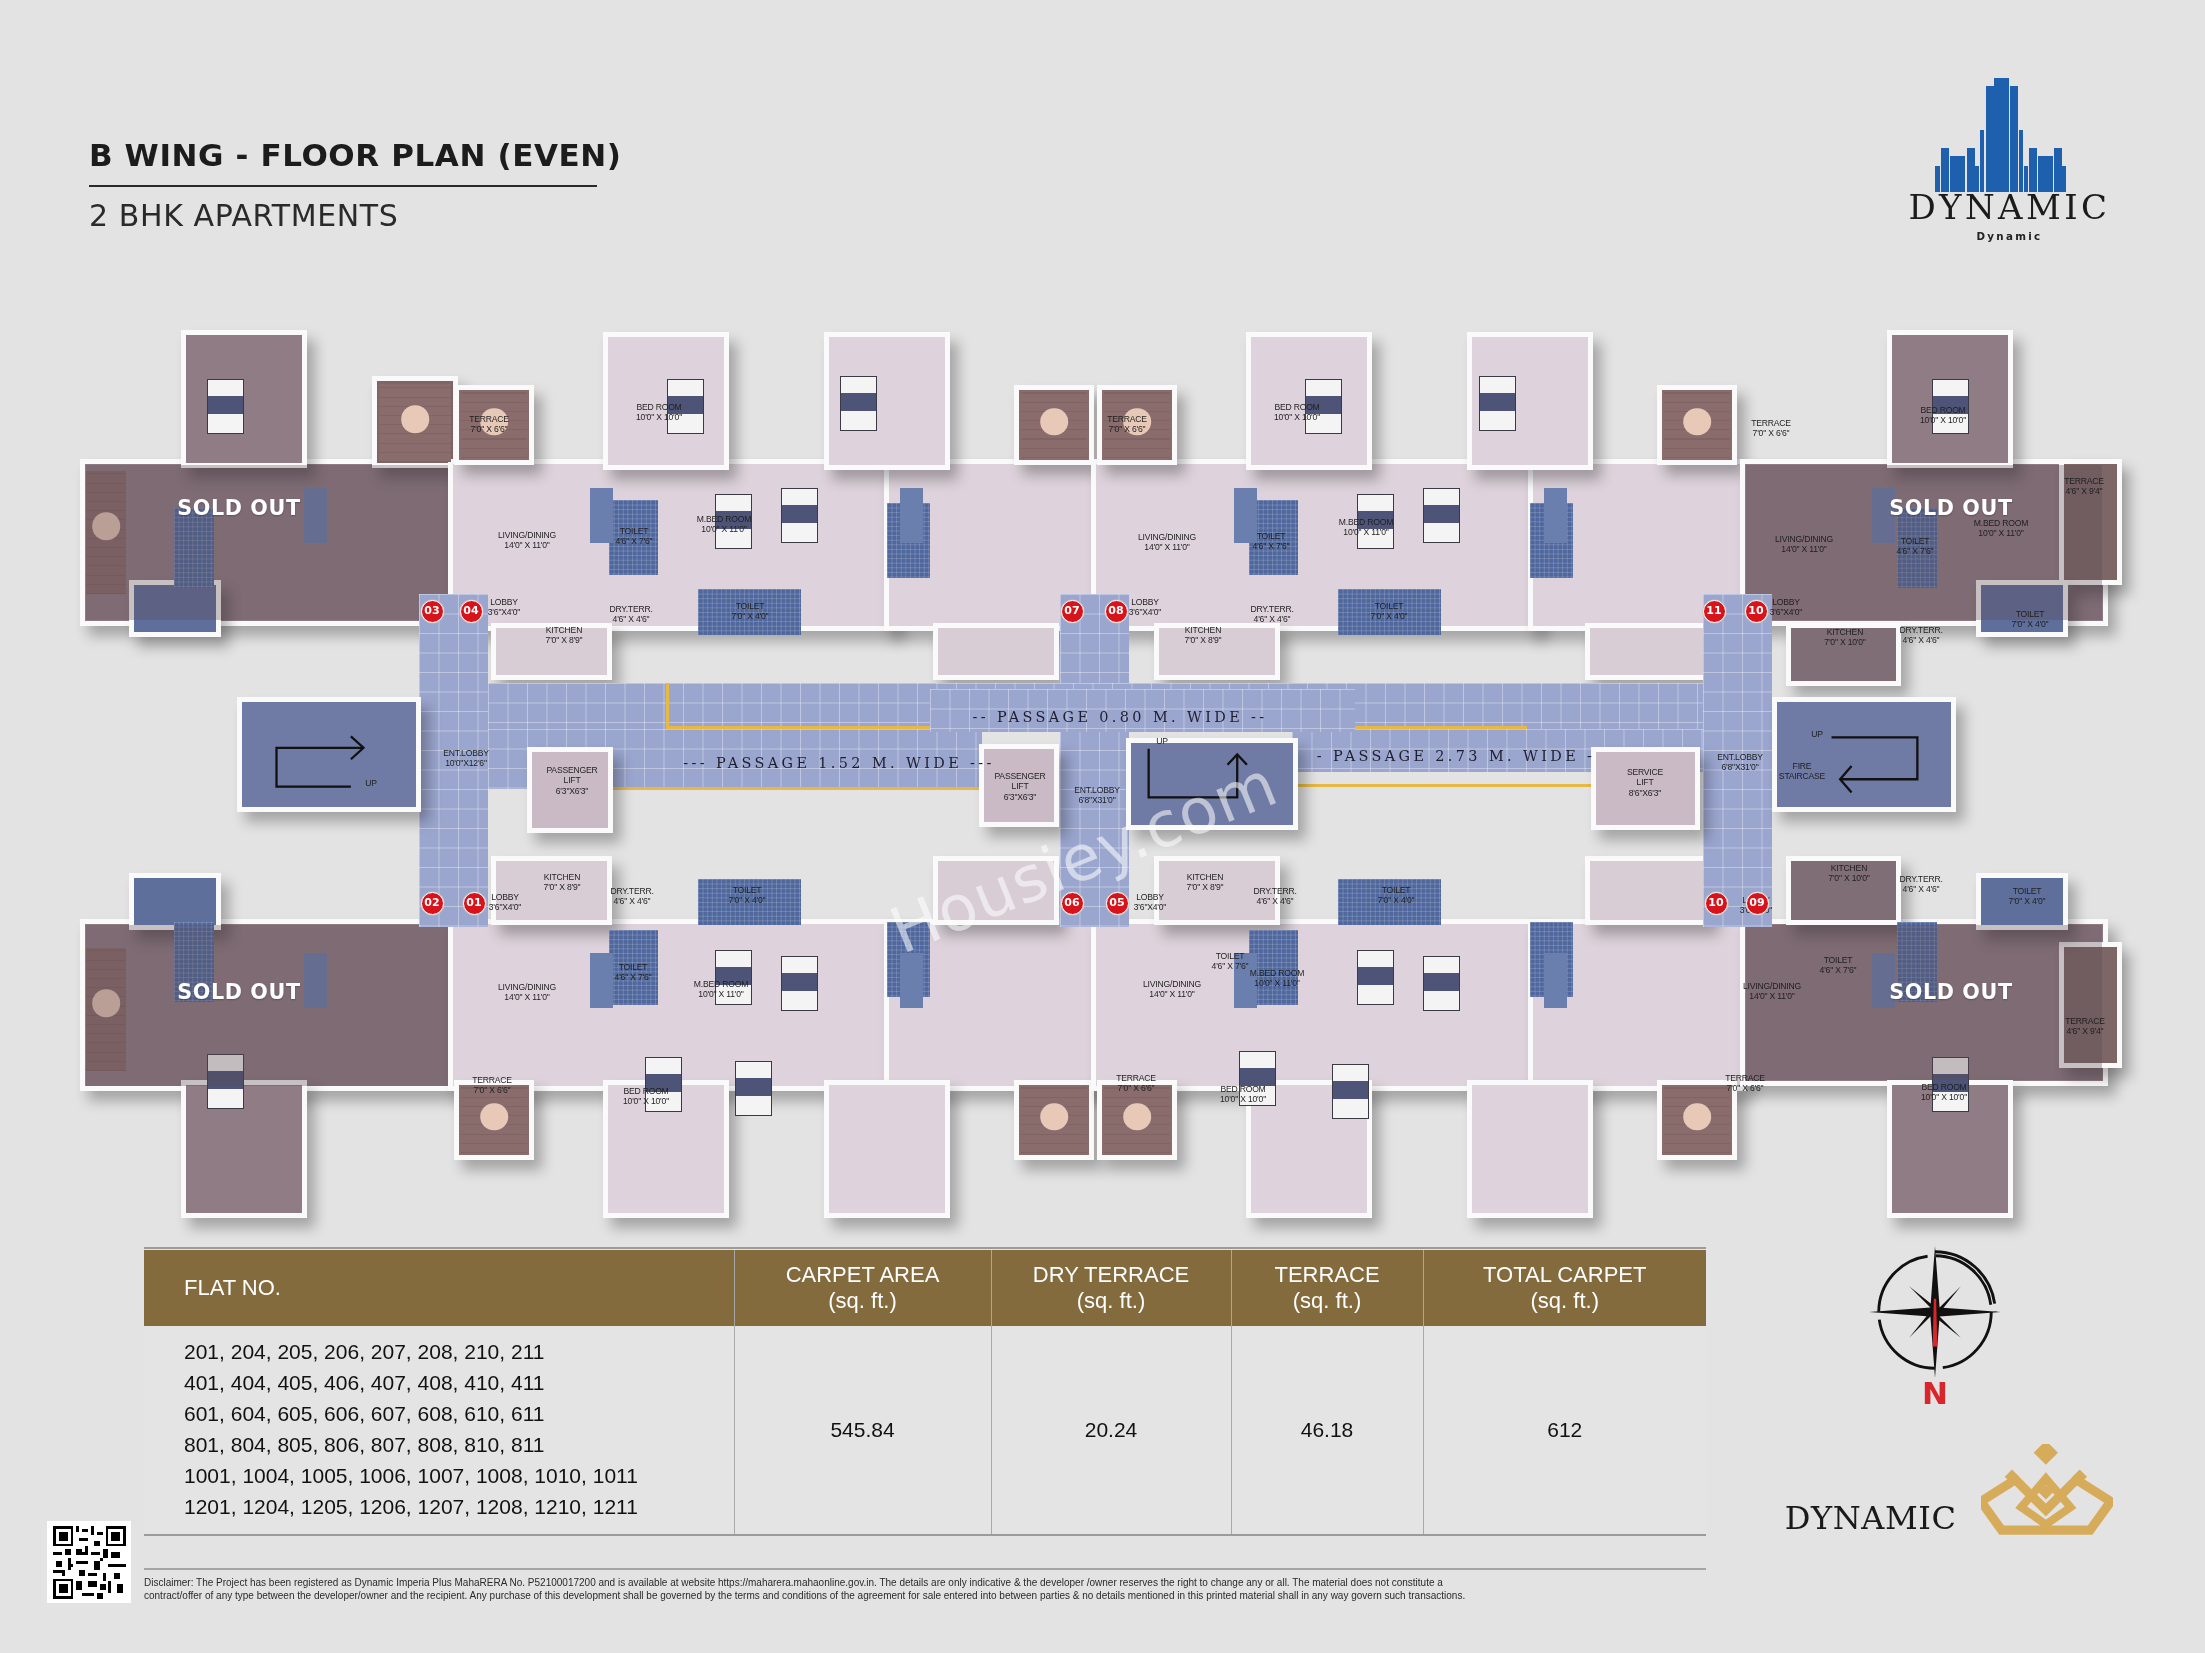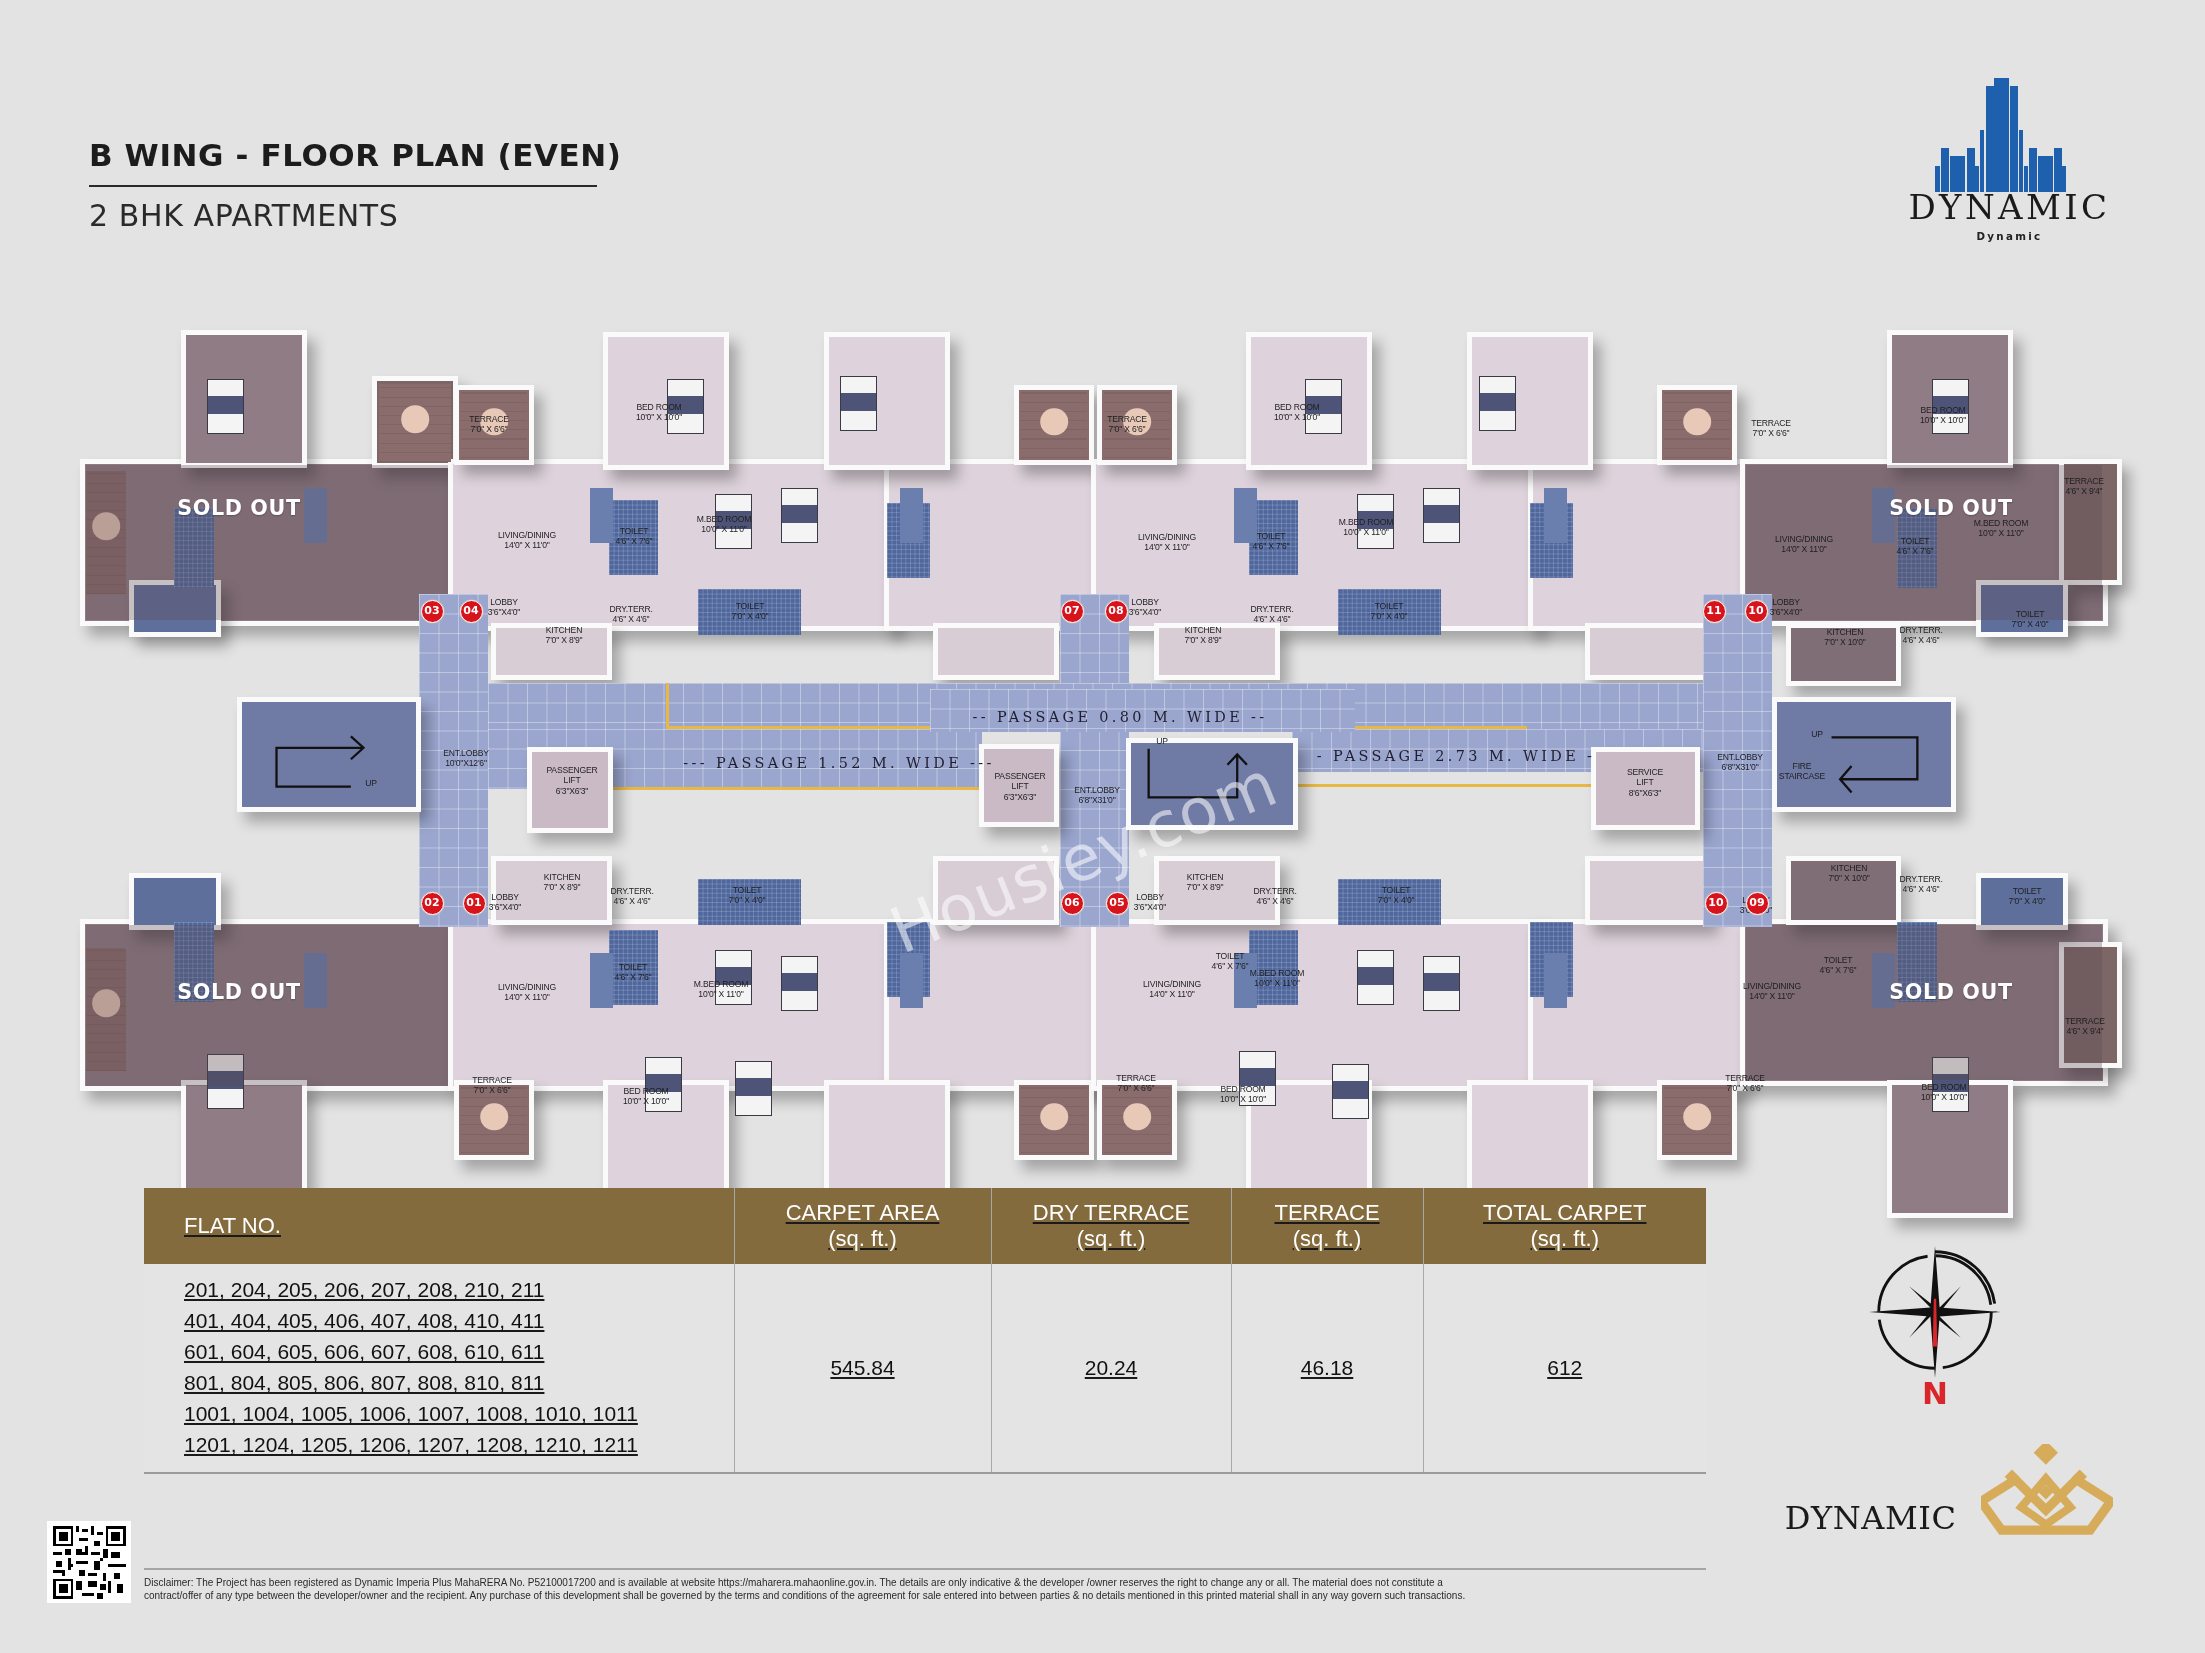--- a/index.html
+++ b/index.html
@@ -37,21 +37,21 @@
   .terr { position: absolute; background: #8a6c6c; background-image: repeating-linear-gradient(0deg, rgba(0,0,0,0.08) 0 1.1px, transparent 1.1px 9.2px); }
   .terr .tbl { position: absolute; width: 27.6px; height: 27.6px; border-radius: 50%; background: #e8c9b8; left: 50%; top: 45%; transform: translate(-50%,-50%); }
   .tile { position: absolute; background-color: #4f679d; background-image:
       linear-gradient(rgba(255,255,255,0.18) 0.6px, transparent 0.6px),
       linear-gradient(90deg, rgba(255,255,255,0.18) 0.6px, transparent 0.6px);
       background-size: 4.6px 4.6px; }
   .dining { position: absolute; background: #6b7fae; }
   .watermark { position: absolute; left: 879px; top: 821px; transform: rotate(-22deg); font-family: "DejaVu Sans", sans-serif; font-size: 63px; color: rgba(255,255,255,0.55); letter-spacing: 1.1px; }
 
   
-  .area-table { position: absolute; left: 144px; top: 1188px; width: 1562px; border-collapse: collapse; text-decoration: underline; }
+  .area-table { position: absolute; left: 144px; top: 1250px; width: 1562px; border-collapse: collapse; }
   .area-table th { background: #836b3e; color: #fff; font-family: "Liberation Sans", sans-serif; font-weight: normal; font-size: 22px; line-height: 26.4px; height: 76px; border-right: 1.1px solid #a7a7a7; text-align: center; }
   .area-table th:first-child { text-align: left; padding-left: 40px; }
   .area-table th:last-child { border-right: none; }
   .area-table td { background: #e4e4e4; font-size: 21px; border-right: 1.1px solid #a9a9a9; text-align: center; vertical-align: middle; color: #111; }
   .area-table td:last-child { border-right: none; }
   .area-table td.flats { text-align: left; padding: 10.3px 0 11.5px 40px; line-height: 31px; }
   .area-table tbody tr { border-bottom: 2.3px solid #9b9b9b; }
   .table-top-rule { position: absolute; left: 144px; top: 1247px; width: 1562px; height: 2.3px; background: #9b9b9b; }
 
   

